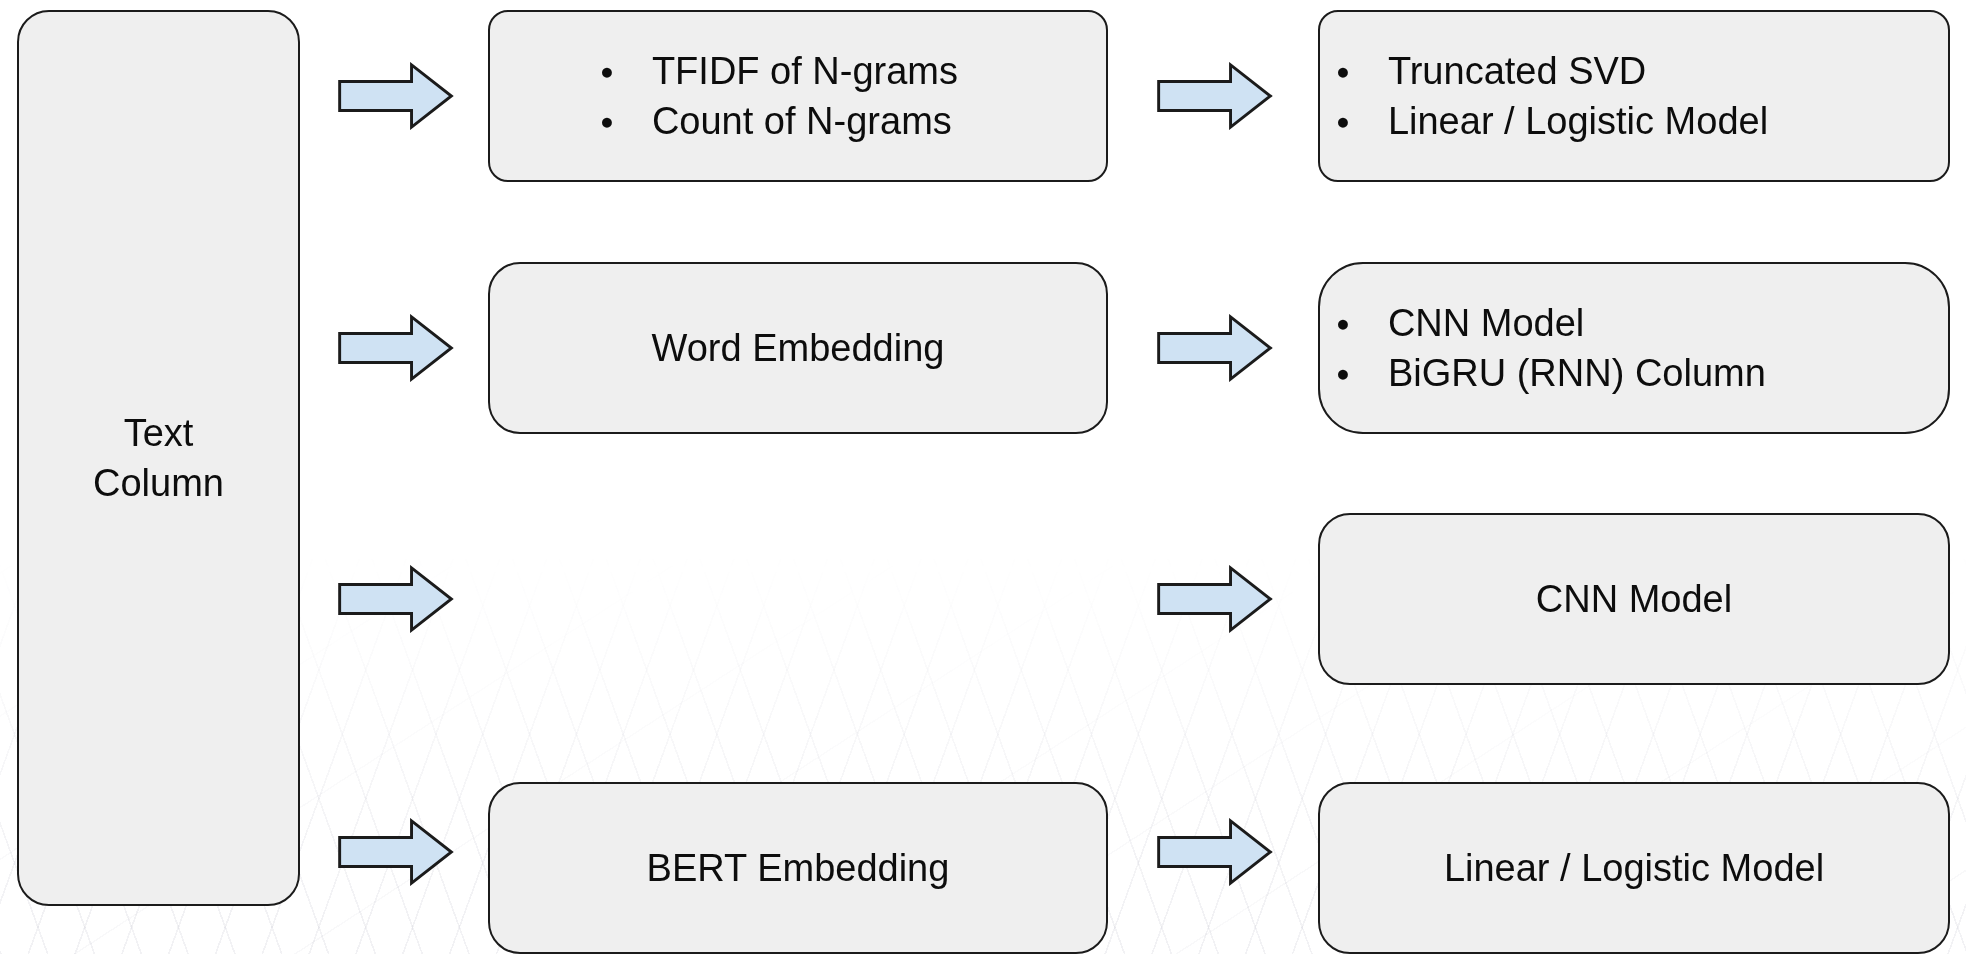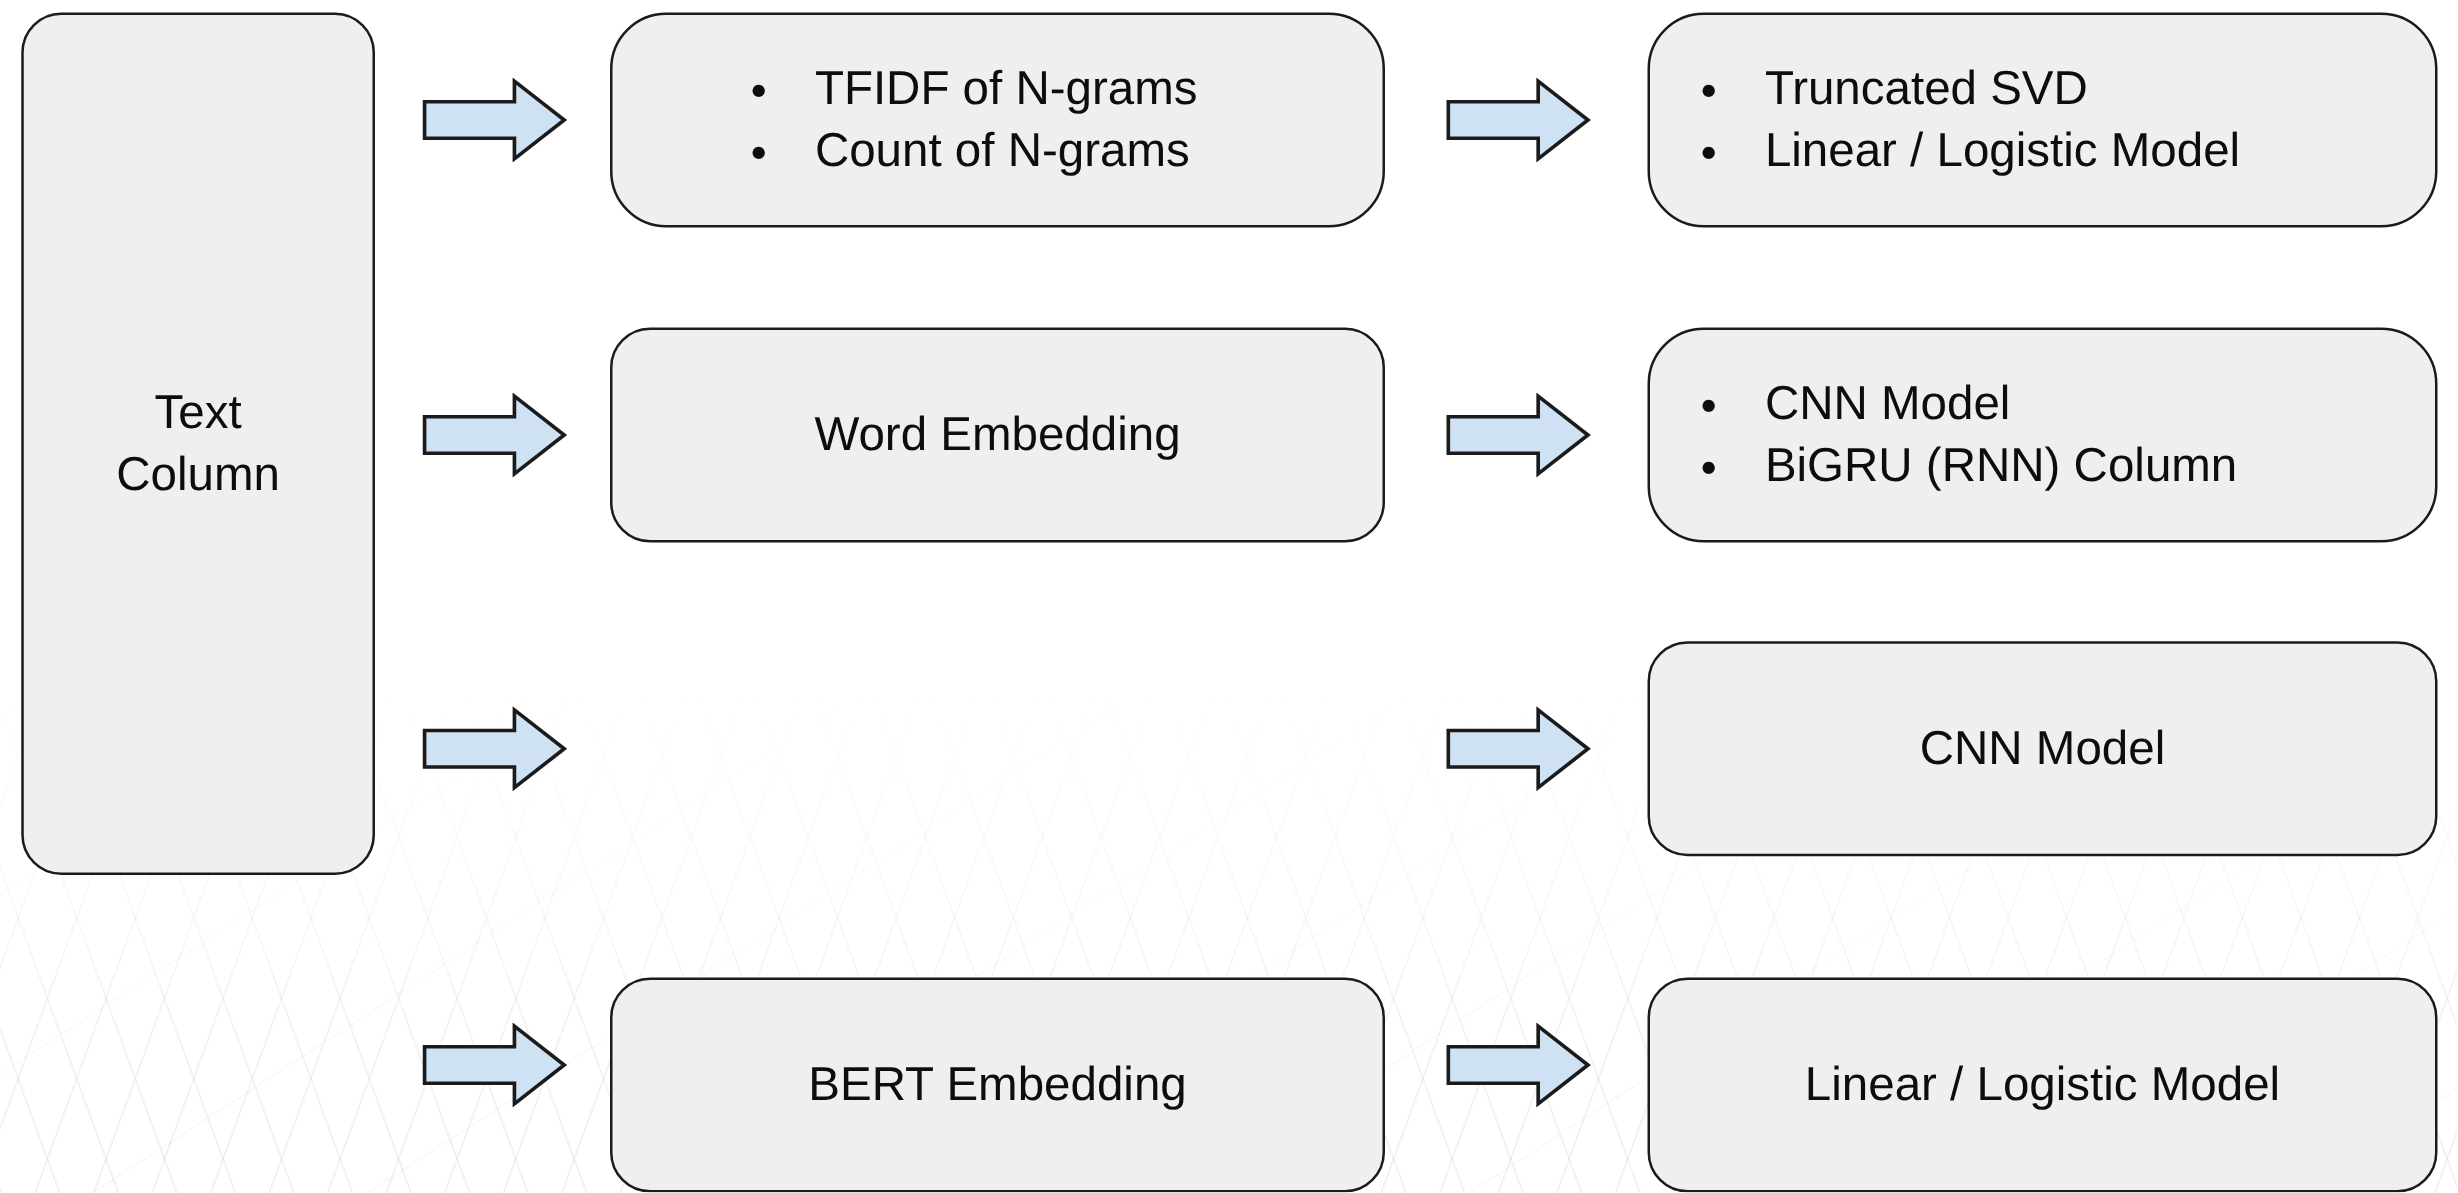--- a/index.html
+++ b/index.html
@@ -38,44 +38,44 @@
     background: var(--box-fill, #efefef);
     border: 2.5px solid var(--box-border, #1b1b1b);
     border-radius: 45px;
     display: flex;
     align-items: center;
   }
   .box.center { justify-content: center; text-align: center; border-radius: 32px; }
 
   .source {
     left: 17px; top: 10px;
-    width: 283px; height: 690px;
+    width: 283px; height: 896px;
   }
   .source .label {
     width: 100%;
     max-width: 190px;
     margin: 0 auto;
     text-align: center;
     line-height: 1.32;
   }
 
   .mid   { left: 488px;  width: 620px; height: 172px; }
   .right { left: 1318px; width: 632px; height: 172px; }
-  .r1 { top: 10px; }
+  .r1 { top: 10px; border-radius: 20px; }
   .r2 { top: 262px; }
   .r3 { top: 513px; }
   .r4 { top: 782px; }
 
   ul.bullets {
     list-style: none;
     margin: 0;
     padding: 0;
   }
   .mid   ul.bullets { padding-left: 110px; }
-  .right ul.bullets { padding-left: 40px; }
+  .right ul.bullets { padding-left: 16px; }
   ul.bullets li {
     display: flex;
     align-items: center;
     line-height: 50px;
     white-space: nowrap;
   }
   ul.bullets li::before {
     content: "●";
     font-size: 23px;
     margin-right: 38px;

